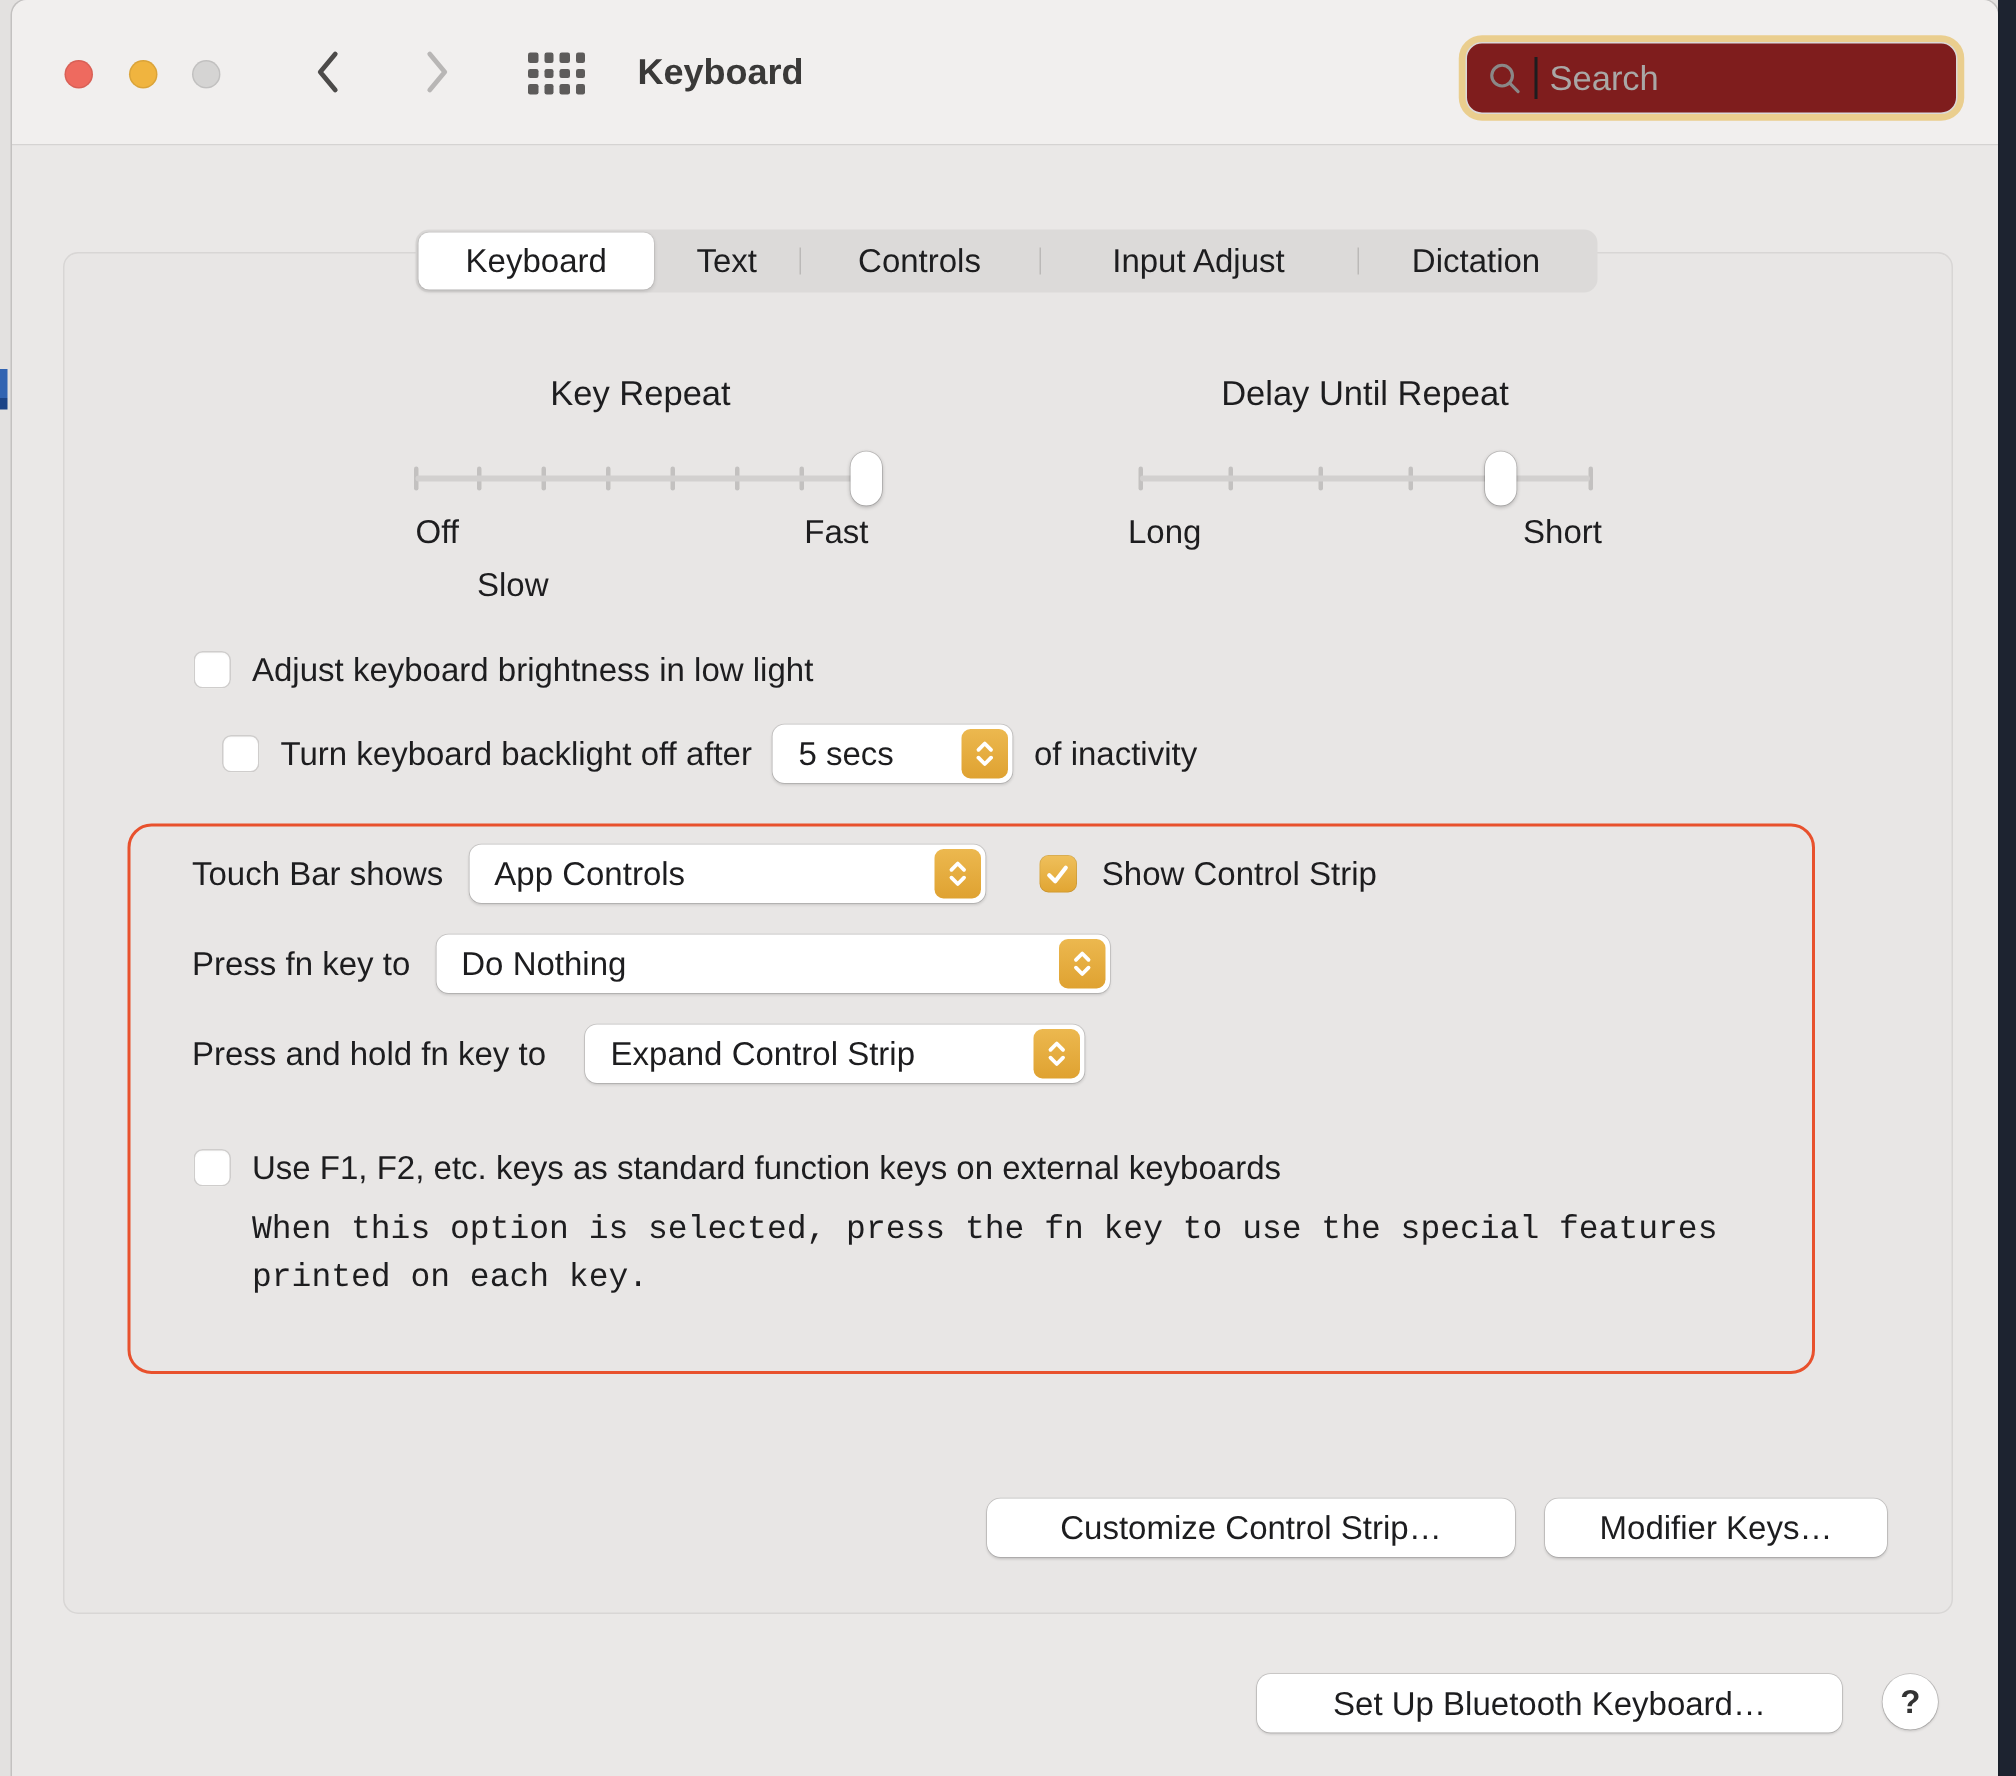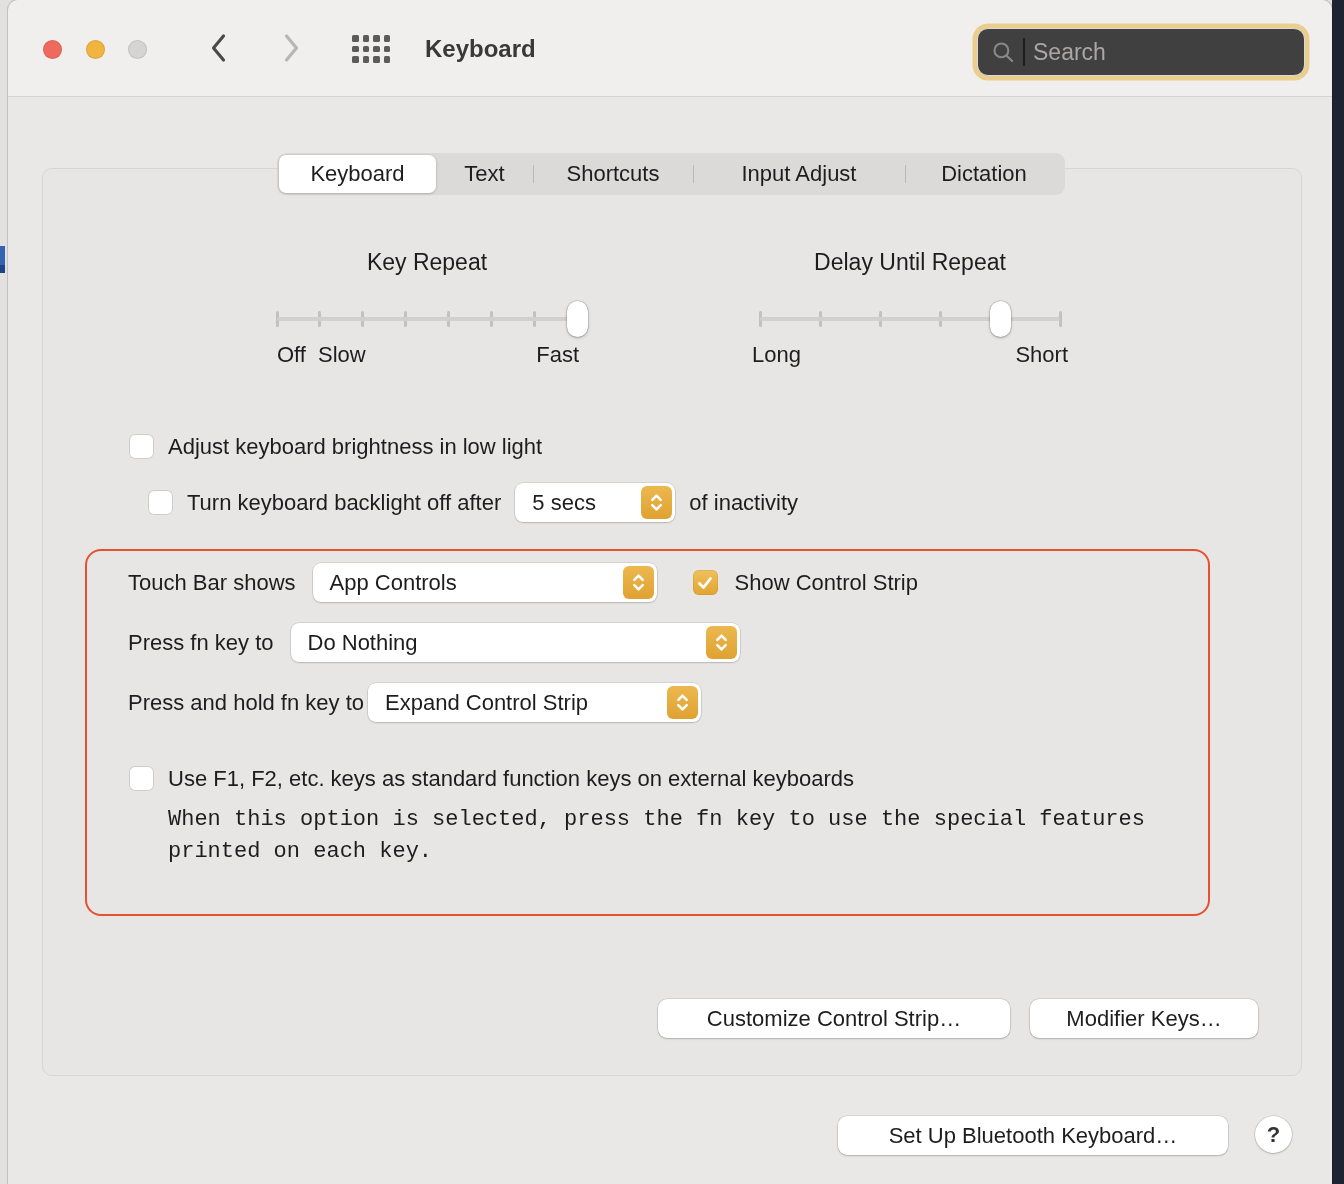--- a/index.html
+++ b/index.html
@@ -41,21 +41,21 @@
     display:flex; align-items:center; justify-content:center; background:none; border:none; }
   .nav-back    { left:193px; }
   .nav-forward { left:266px; }
   .grid-btn { position:absolute; left:344px; top:35px; width:40px; height:30px;
     display:grid; grid-template-columns:repeat(4,6.5px); grid-template-rows:repeat(3,6.5px);
     gap:4px; background:none; border:none; }
   .grid-btn span { width:6.5px; height:6.5px; border-radius:1.5px; background:#5d5b5a; }
   .win-title { position:absolute; left:417px; top:35px; font-size:24px; font-weight:bold; color:#3a3938; }
   .search {
     position:absolute; right:27px; top:28px; width:328px; height:48px;
-    background:#404040; border-radius:11px;
+    background:#7f1d1d; border-radius:11px;
     border:1px solid #dbd9d8;
     box-shadow:0 0 0 4.5px #eace8e;
     display:flex; align-items:center; padding-left:14px; gap:8px;
   }
   .search .cursor { width:2px; height:28px; background:#1d1d1f; }
   .search .placeholder { font-size:23px; color:#a9a7a6; }
   
   .panel {
     position:absolute; left:34px; top:168px; width:1260px; height:908px;
     background:#e8e6e5; border:1px solid #d8d6d5; border-radius:10px;
@@ -187,41 +187,41 @@
       <span class="cursor"></span>
       <span class="placeholder">Search</span>
     </div>
   </div>
 
   <div class="panel"></div>
 
   <div class="tabbar">
     <button class="tab selected" style="width:157px">Keyboard</button>
     <button class="tab" style="width:97px">Text</button>
-    <button class="tab sep" style="width:160px">Shortcuts</button>
+    <button class="tab sep" style="width:160px">Controls</button>
     <button class="tab sep" style="width:212px">Input Adjust</button>
     <button class="tab sep" style="width:158px">Dictation</button>
   </div>
 
   <div class="section-title" style="left:269px; top:249px;">Key Repeat</div>
   <div class="slider" style="left:269px; top:301px;">
     <div class="ticks">
         <div class="tick" style="left: 0%;"></div>
         <div class="tick" style="left: 14.2857%;"></div>
         <div class="tick" style="left: 28.5714%;"></div>
         <div class="tick" style="left: 42.8571%;"></div>
         <div class="tick" style="left: 57.1429%;"></div>
         <div class="tick" style="left: 71.4286%;"></div>
         <div class="tick" style="left: 85.7143%;"></div>
         <div class="tick" style="left: 100%;"></div>
       </div>
     <div class="track"></div>
     <div class="knob" style="left: 100%;"></div>
     <span class="s-label" style="left:0;">Off</span>
-    <span class="s-label" style="left:41px;">Slow</span>
+    <span class="s-label" style="left:41px;margin-top:35px;">Slow</span>
     <span class="s-label" style="right:-2px;">Fast</span>
   </div>
 
   <div class="section-title" style="left:752px; top:249px;">Delay Until Repeat</div>
   <div class="slider" style="left:752px; top:301px;">
     <div class="ticks">
         <div class="tick" style="left: 0%;"></div>
         <div class="tick" style="left: 20%;"></div>
         <div class="tick" style="left: 40%;"></div>
         <div class="tick" style="left: 60%;"></div>
@@ -285,21 +285,21 @@
       <span class="dd-label">Do Nothing</span>
       <span class="stepper">
         <svg width="15" height="21" viewBox="0 0 14 20" fill="none">
             <path d="M3 7.5 L7 3.5 L11 7.5" stroke="#fff" stroke-width="2.4" stroke-linecap="round" stroke-linejoin="round"></path>
             <path d="M3 12.5 L7 16.5 L11 12.5" stroke="#fff" stroke-width="2.4" stroke-linecap="round" stroke-linejoin="round"></path>
           </svg>
       </span>
     </div>
   </div>
 
-  <div class="row" style="left:120px; top:683px; gap:4px;">
+  <div class="row" style="left:120px; top:683px; gap:26px;">
     <span class="label">Press and hold fn key to</span>
     <div class="dropdown" style="width:333px;">
       <span class="dd-label">Expand Control Strip</span>
       <span class="stepper">
         <svg width="15" height="21" viewBox="0 0 14 20" fill="none">
             <path d="M3 7.5 L7 3.5 L11 7.5" stroke="#fff" stroke-width="2.4" stroke-linecap="round" stroke-linejoin="round"></path>
             <path d="M3 12.5 L7 16.5 L11 12.5" stroke="#fff" stroke-width="2.4" stroke-linecap="round" stroke-linejoin="round"></path>
           </svg>
       </span>
     </div>

